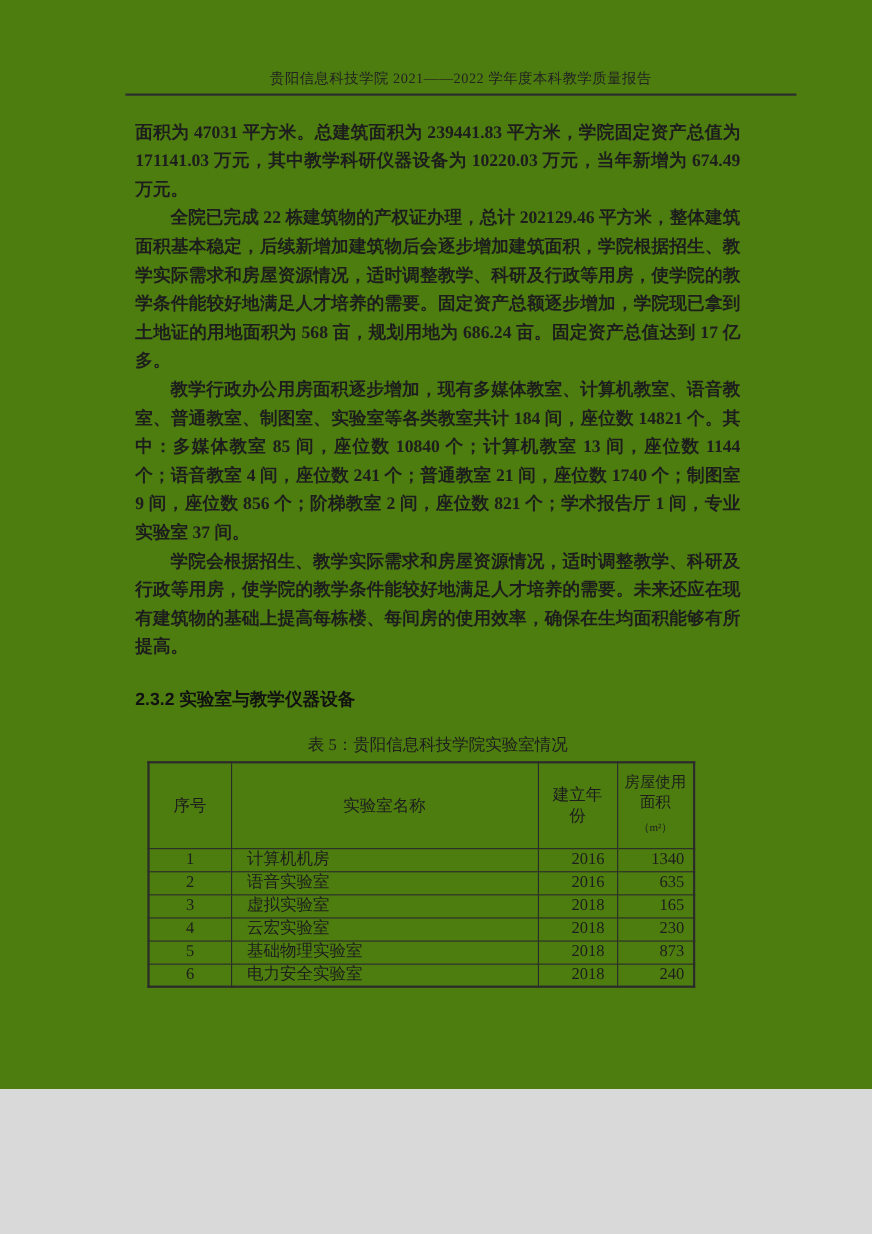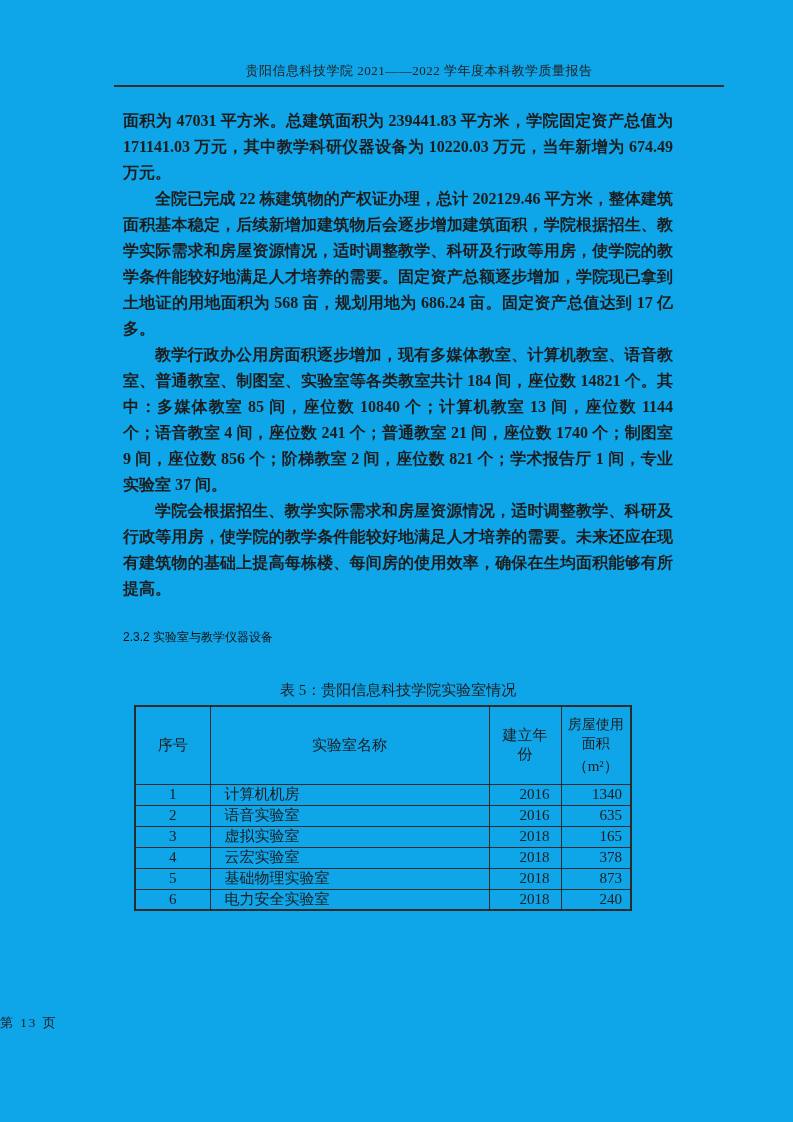--- a/index.html
+++ b/index.html
@@ -1,23 +1,23 @@
 <!DOCTYPE html>
 <html lang="zh"><head>
 <meta charset="utf-8">
 <title>贵阳信息科技学院教学质量报告 - 第13页</title>
 <style>
   * { margin: 0; padding: 0; box-sizing: border-box; }
   html, body { background: #d9d9d9; }
   .page {
     position: relative;
     width: 793px;
-    height: 1122px;
+    height: 990px;
     margin: 0 auto;
-    background: #0ea5e9;
+    background: #4d7c0f;
     color: #1d1d1d;
     font-family: "Liberation Serif", "DejaVu Serif", serif;
     overflow: hidden;
   }
   
   .doc-header {
     position: absolute;
     top: 62px;
     left: 114px;
     width: 610px;
@@ -41,26 +41,26 @@
     font-size: 16px;
     line-height: 26px;
     text-align: justify;
     text-indent: 32px;
     color: #1d1d1d;
     font-weight: bold;
   }
   .para.no-indent { text-indent: 0; }
   .section-heading {
     font-family: "Liberation Sans", "DejaVu Sans", sans-serif;
-    font-size: 12px;
+    font-size: 16px;
     line-height: 26px;
-    font-weight: normal;
+    font-weight: bold;
     color: #111;
     margin-top: 22px;
-    margin-bottom: 31px;
+    margin-bottom: 18px;
   }
   
   .table-caption {
     margin-top: 14px;
     margin-bottom: 5px;
     text-align: center;
     font-size: 15px;
     color: #1d1d1d;
   }
   .lab-table {
@@ -80,21 +80,21 @@
     font-size: 15px;
     text-align: center;
     vertical-align: middle;
   }
   .col-index { width: 75px; }
   .col-name  { width: 279px; }
   .col-year  { width: 72px; }
   .col-area  { width: 70px; }
   th.col-year { padding: 0 8px; }
   th.col-area .area-l1 { display: block; font-size: 14px; line-height: 19px; padding: 0 2px; }
-  th.col-area .area-l2 { display: block; font-size: 15px; line-height: 20px; margin-top: 3px; }
+  th.col-area .area-l2 { display: block; font-size: 10px; line-height: 20px; margin-top: 3px; }
   .lab-table tbody td {
     height: 21px;
     font-size: 15px;
     line-height: 19px;
     vertical-align: middle;
   }
   .cell-index { text-align: center; font-size: 16px; }
   .cell-name  { text-align: left; padding-left: 14px; margin-top: 48px; }
   .cell-year  { text-align: right; padding-right: 11px; }
   .cell-area  { text-align: right; padding-right: 8px; font-size: 14px; }
@@ -157,21 +157,21 @@
         <tr>
           <td class="cell-index">3</td>
           <td class="cell-name">虚拟实验室</td>
           <td class="cell-year">2018</td>
           <td class="cell-area">165</td>
         </tr>
         <tr>
           <td class="cell-index">4</td>
           <td class="cell-name">云宏实验室</td>
           <td class="cell-year">2018</td>
-          <td class="cell-area">378</td>
+          <td class="cell-area">230</td>
         </tr>
         <tr>
           <td class="cell-index">5</td>
           <td class="cell-name">基础物理实验室</td>
           <td class="cell-year">2018</td>
           <td class="cell-area">873</td>
         </tr>
         <tr>
           <td class="cell-index">6</td>
           <td class="cell-name">电力安全实验室</td>

